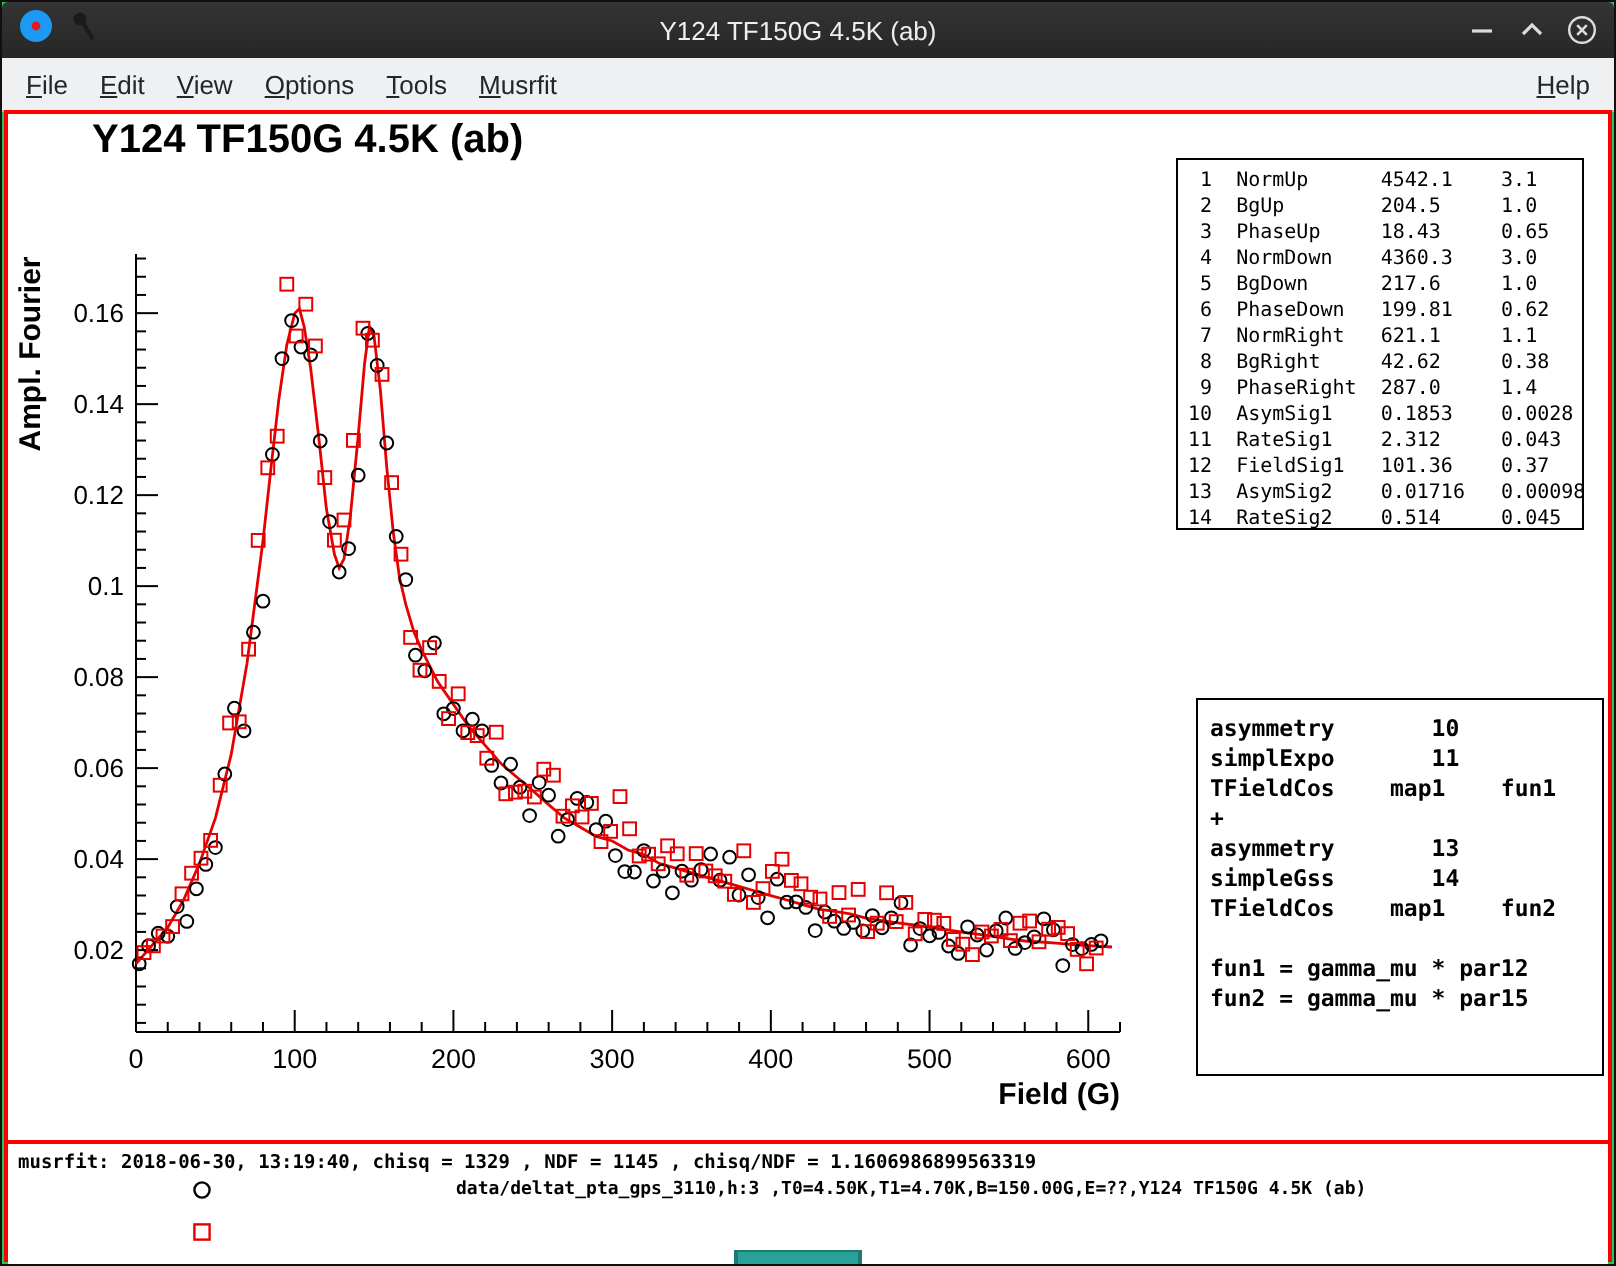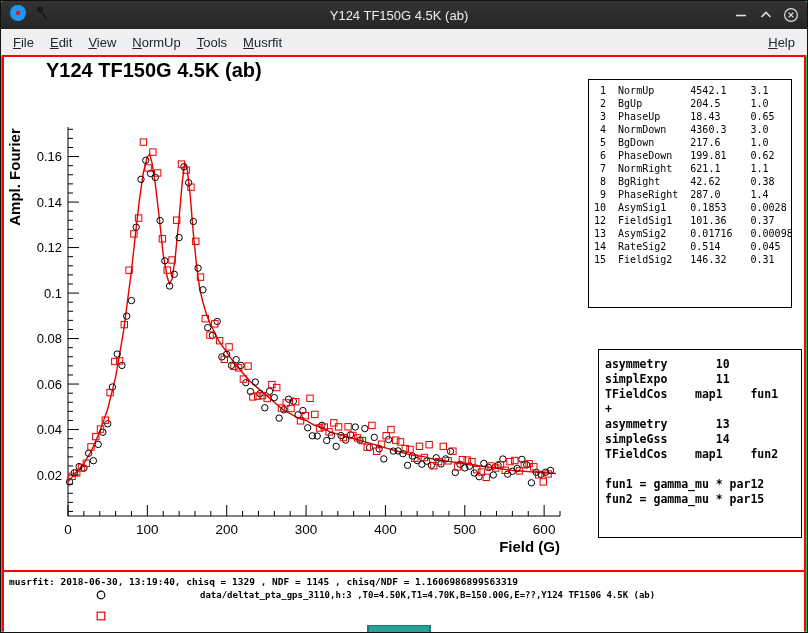--- a/index.html
+++ b/index.html
@@ -17,33 +17,33 @@
            align-items:center;padding:0 4px;font-size:13px;color:#232629;}
   .menu-item{display:inline-block;padding:4px 8px;cursor:default;text-align:right;}
   .menu-item::first-letter{text-decoration:underline;}
   .menu-spacer{flex:1;}
   
   .canvas{position:absolute;top:54px;left:1px;right:1px;bottom:1px;background:#ffffff;
           border:2px solid #ff0000;box-sizing:border-box;}
   .main-pad{position:relative;height:513px;border-bottom:2px solid #ff0000;box-sizing:content-box;}
   .plot-title{position:absolute;left:42px;top:2px;font-size:20px;font-weight:bold;color:#000;}
   #plot{position:absolute;left:0;top:0;}
-  .param-box{position:absolute;left:584px;top:22px;width:204px;height:229px;border:1px solid #000;
+  .param-box{position:absolute;left:584px;top:22px;width:204px;height:186px;border:1px solid #000;
              box-sizing:border-box;padding:4px 0 0 5px;font-family:"DejaVu Sans Mono",monospace;
              font-size:10px;line-height:13px;color:#000;overflow:hidden;}
   .pline{white-space:pre;}
   .theory-box{position:absolute;left:594px;top:292px;width:204px;height:189px;border:1px solid #000;
               box-sizing:border-box;padding:7px 0 0 6px;font-family:"DejaVu Sans Mono",monospace;
               font-weight:bold;font-size:11.5px;line-height:15px;color:#000;white-space:pre;overflow:hidden;}
   
   .bottom-pad{position:relative;height:60px;background:#fff;}
   .fit-info{position:absolute;left:5px;top:4px;font-family:"DejaVu Sans Mono",monospace;
             font-size:9.5px;font-weight:bold;color:#000;white-space:pre;}
   .legend-row{position:absolute;left:90px;display:flex;align-items:center;height:14px;}
-  .legend-text{margin-left:92px;font-family:"DejaVu Sans Mono",monospace;font-size:9px;
+  .legend-text{margin-left:120px;font-family:"DejaVu Sans Mono",monospace;font-size:9px;
                font-weight:bold;color:#000;white-space:pre;}
   
   .taskbar-sliver{position:absolute;left:366px;bottom:0;width:64px;height:6px;background:#2aa198;
                   border-top:1px solid #1d7a71;box-shadow:inset 2px 0 0 #1d7a71, inset -2px 0 0 #1d7a71;}
 </style>
 </head>
 <body>
 
 <div class="window">
 
@@ -81,21 +81,21 @@
           <path d="M5.6 5.6 L10.4 10.4 M10.4 5.6 L5.6 10.4" stroke="#dcdcdc" stroke-width="1.3"></path>
         </svg>
       </span>
     </div>
   </div>
 
   <div class="menubar">
     <span class="menu-item">File</span>
     <span class="menu-item">Edit</span>
     <span class="menu-item">View</span>
-    <span class="menu-item">NormUp</span>
+    <span class="menu-item">Options</span>
     <span class="menu-item">Tools</span>
     <span class="menu-item">Musrfit</span>
     <span class="menu-spacer"></span>
     <span class="menu-item">Help</span>
   </div>
 
   <div class="canvas">
 
     <div class="main-pad">
       <div class="plot-title">Y124 TF150G 4.5K (ab)</div>
@@ -403,20 +403,21 @@
           <div class="pline"> 1  NormUp      4542.1    3.1</div>
           <div class="pline"> 2  BgUp        204.5     1.0</div>
           <div class="pline"> 3  PhaseUp     18.43     0.65</div>
           <div class="pline"> 4  NormDown    4360.3    3.0</div>
           <div class="pline"> 5  BgDown      217.6     1.0</div>
           <div class="pline"> 6  PhaseDown   199.81    0.62</div>
           <div class="pline"> 7  NormRight   621.1     1.1</div>
           <div class="pline"> 8  BgRight     42.62     0.38</div>
           <div class="pline"> 9  PhaseRight  287.0     1.4</div>
           <div class="pline">10  AsymSig1    0.1853    0.0028</div>
+          <div class="pline">11  RateSig1    2.312     0.043</div>
           <div class="pline">12  FieldSig1   101.36    0.37</div>
           <div class="pline">13  AsymSig2    0.01716   0.00098</div>
           <div class="pline">14  RateSig2    0.514     0.045</div>
           <div class="pline">15  FieldSig2   146.32    0.31</div>
         </div>
       <div class="theory-box" id="theory-box">asymmetry       10
 simplExpo       11
 TFieldCos    map1    fun1
 +
 asymmetry       13

